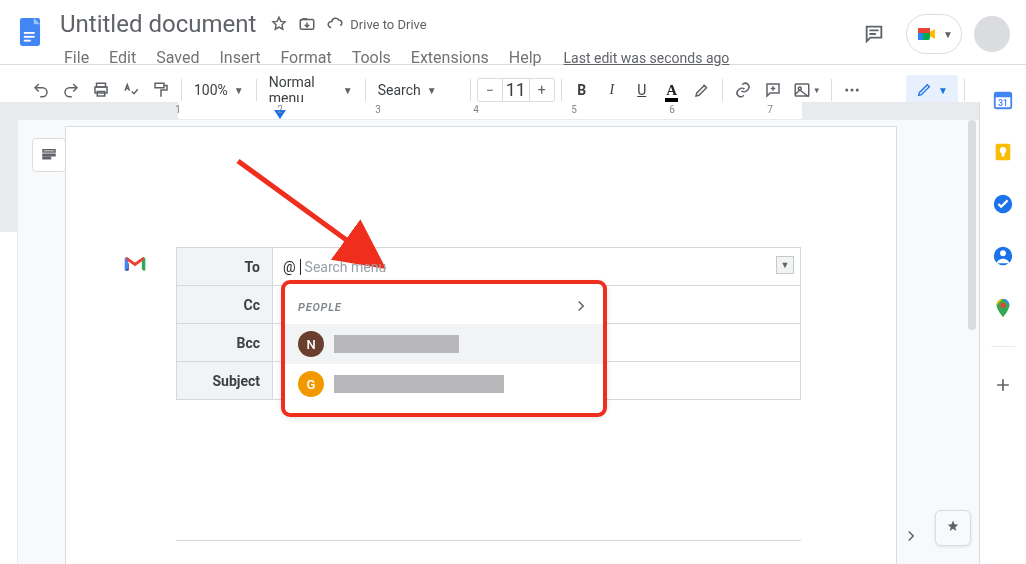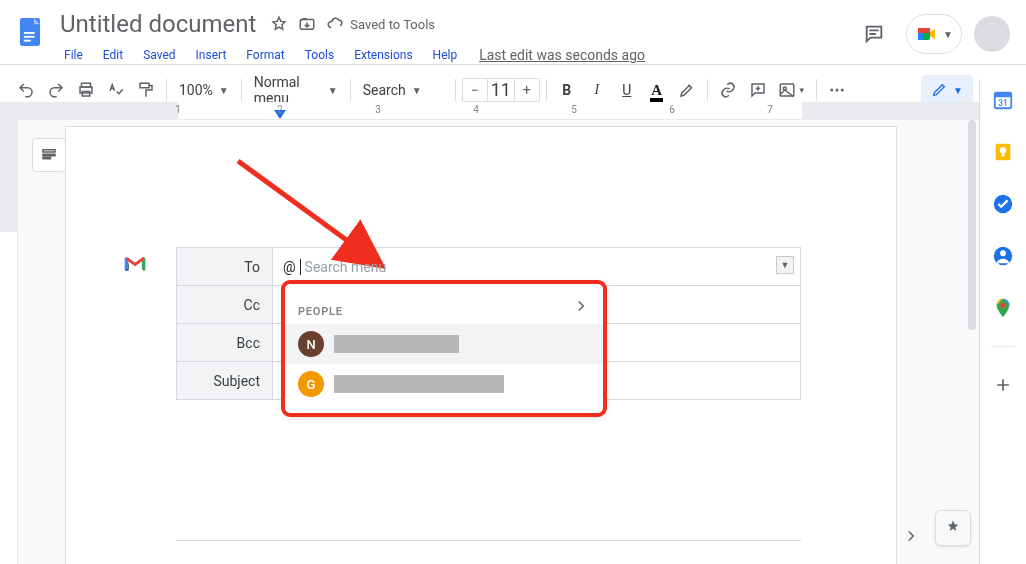--- a/index.html
+++ b/index.html
@@ -31,21 +31,21 @@
 
   .titleblock { flex: 0 0 auto; }
   .title-row { display: flex; align-items: center; gap: 10px; }
   .doc-title { font-size: 24px; color: #5f6368; padding: 2px 4px; }
   .title-icons { display: flex; align-items: center; gap: 10px; color:#5f6368;}
   .title-icons .ic { width:18px; height:18px; display:inline-flex; align-items:center; justify-content:center; }
   .drive-status { display: flex; align-items: center; gap: 6px; color:#5f6368; font-size:13px;}
   .drive-status svg{width:18px;height:18px;}
 
   .menubar { display: flex; gap: 4px; padding-top: 4px; align-items: center;}
-  .menubar .mitem { padding: 4px 8px; font-size: 12px; color: #1d4ed8; border-radius:4px; cursor:pointer;}
+  .menubar .mitem { padding: 4px 8px; font-size: 16px; color: #737373; border-radius:4px; cursor:pointer;}
   .last-edit { color:#5f6368; text-decoration: underline; margin-left: 10px; cursor:pointer;text-align:right;}
 
   .header-right {
     margin-left: auto;
     display: flex; align-items: center; gap: 12px;
     padding-right: 6px;
     margin-top: 6px;
   }
   .hr-icon { width:40px; height:40px; display:flex; align-items:center; justify-content:center; color:#5f6368; border-radius:50%; cursor:pointer;}
   .meet-btn {
@@ -71,21 +71,21 @@
     width: 36px; height: 36px; border-radius: 50%; background: #dadce0;
     cursor:pointer;
   }
 
   
   .toolbar {
     height: 52px;
     border-top: 1px solid #dadce0;
     border-bottom: 1px solid #dadce0;
     display:flex; align-items:center;
-    padding: 0 12px;
+    padding: 0 27px;
     gap: 2px;
     color:#5f6368;
   }
   .tbtn {
     min-width: 28px; height: 28px;
     display:flex; align-items:center; justify-content:center;
     border-radius:4px;
     padding: 0 4px;
     cursor:pointer;
     color:#5f6368;
@@ -174,21 +174,21 @@
   }
   .mail-table{
     margin-left: 50px;
     width: 625px;
     border-collapse: collapse;
   }
   .mail-table tr{height:38px;}
   .mail-table td{border:1px solid #d5d8dc;}
   .mail-label{
     width:96px; background:#f1f3f4; text-align:right;
-    padding-right:12px; font-weight:400; color:#3c4043;
+    padding-right:12px; font-weight:700; color:#3c4043;
     font-size:14px;
   }
   .mail-val{padding:0 10px;position:relative;}
   .to-cell{display:flex;align-items:center;gap:4px;}
   .to-at{color:#202124;font-size:14px;}
   .to-placeholder{color:#9aa0a6;}
   .to-cursor{width:1px;height:16px;background:#202124;display:inline-block;}
   .to-dd{position:absolute;right:6px;top:8px;width:18px;height:18px;border:1px solid #c6cacc;background:#f1f3f4;display:flex;align-items:center;justify-content:center;font-size:9px;color:#5f6368;cursor:pointer;}
 
   .annot-arrow{
@@ -202,22 +202,23 @@
     left: 158px; top: 36px;
     width: 320px;
     background:#fff;
     border-radius:6px;
     box-shadow: 0 2px 10px rgba(0,0,0,.18);
     padding: 8px 0 10px;
     outline: 4px solid #ef2e1e;
     outline-offset: -1px;
   }
   .pop-header{
-    display:flex;align-items:flex-end;justify-content:space-between;
+    display:flex;align-items:center;justify-content:space-between;
     padding: 6px 14px;
+    font-style: italic;
   }
   .pop-header .lbl{
     font-size:11px;letter-spacing:.8px;color:#80868b;font-weight:600;
   }
   .pop-header .chev{color:#5f6368;cursor:pointer;}
   .pop-row{
     display:flex;align-items:center;gap:10px;
     padding:6px 14px; height:40px;
     cursor:pointer;
   }
@@ -279,21 +280,21 @@
               <path d="M3 8l4-3h4l1 2"></path>
               <path d="M12 10v6M9 13l3 3 3-3"></path>
             </svg>
         </span>
         <span class="drive-status">
           <span>
             <svg viewBox="0 0 24 24" fill="none" stroke="#5f6368" stroke-width="2">
                 <path d="M7 18a4 4 0 1 1 .8-7.9A5 5 0 0 1 17 8a4 4 0 0 1 2 7.5"></path>
               </svg>
           </span>
-          <span>Saved to Tools</span>
+          <span>Drive to Drive</span>
         </span>
       </div>
     </div>
     <div class="menubar">
       <span class="mitem">File</span>
       <span class="mitem">Edit</span>
       <span class="mitem">Saved</span>
       <span class="mitem">Insert</span>
       <span class="mitem">Format</span>
       <span class="mitem">Tools</span>

